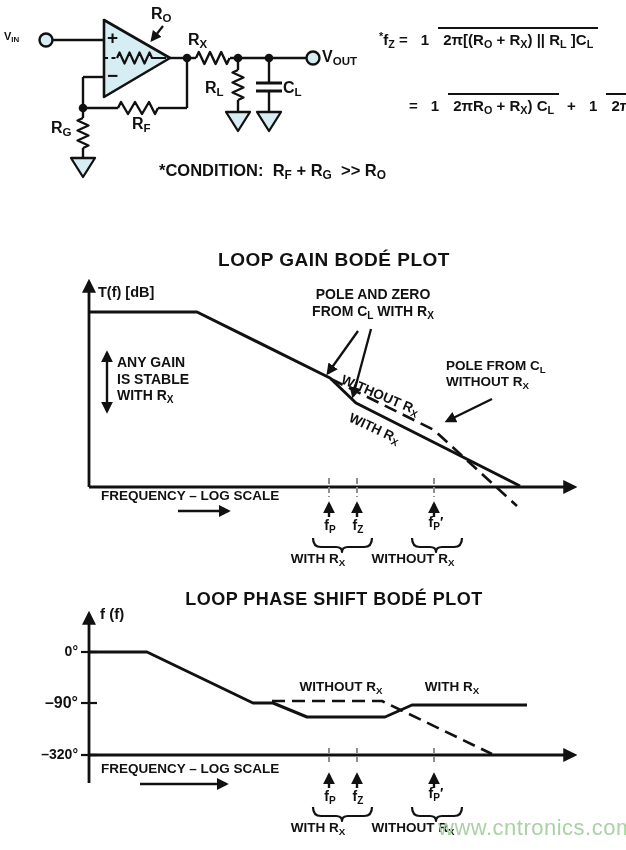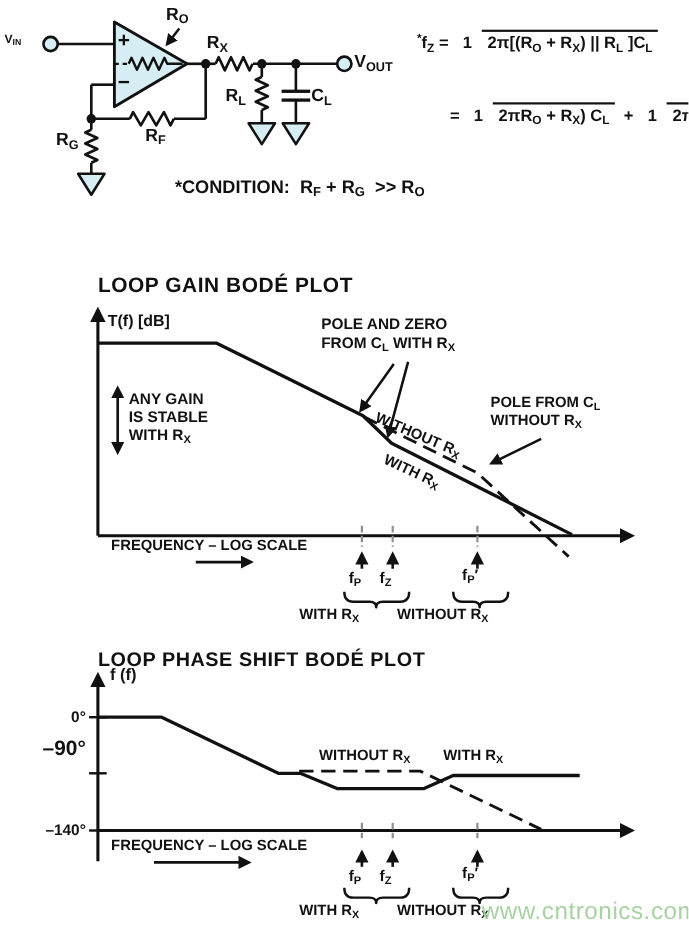--- a/index.html
+++ b/index.html
@@ -1,20 +1,20 @@
 <!DOCTYPE html>
 <html><head>
 <meta charset="utf-8">
 <style>
   html,body{margin:0;padding:0;background:#fff;}
   .canvas{position:relative;width:626px;height:850px;background:#ffffff;
           font-family:"Liberation Sans",sans-serif;color:#111;overflow:hidden;}
   svg.layer{position:absolute;left:0;top:0;}
   .lbl{position:absolute;font-weight:bold;line-height:1.18;white-space:nowrap;}
-  .c{text-align:left;}
+  .c{text-align:center;}
   .r{text-align:right;}
   sub{font-size:72%;vertical-align:-0.28em;line-height:0;}
   sup{font-size:72%;vertical-align:0.5em;line-height:0;}
   .eqrow{position:absolute;display:flex;gap:8px;
          font-weight:bold;font-size:15px;white-space:nowrap;}
   .frac{display:inline-block;text-align:center;vertical-align:middle;}
   .frac .num{padding:0 5px 1px;}
   .frac .den{border-top:2.2px solid #111;padding:2px 5px 0;}
   .rot{transform-origin:left top;}
   .wm{position:absolute;font-weight:normal;font-size:22px;letter-spacing:0.5px;
@@ -160,22 +160,22 @@
   <div class="lbl" style="left:101px;top:488px;font-size:13.5px">FREQUENCY – LOG SCALE</div>
   <div class="lbl c" style="left:317px;top:517px;width:26px;font-size:14px">f<sub>P</sub></div>
   <div class="lbl c" style="left:345px;top:517px;width:26px;font-size:14px">f<sub>Z</sub></div>
   <div class="lbl c" style="left:420px;top:514px;width:32px;font-size:14px">f<sub>P</sub>′</div>
   <div class="lbl c" style="left:272px;top:551px;width:92px;font-size:13.5px">WITH R<sub>X</sub></div>
   <div class="lbl c" style="left:361px;top:551px;width:104px;font-size:13.5px">WITHOUT R<sub>X</sub></div>
 
   <div class="lbl c" style="left:89px;top:589px;width:490px;font-size:18px;letter-spacing:.5px">LOOP PHASE SHIFT BODÉ PLOT</div>
   <div class="lbl" style="left:100px;top:605px;font-size:15px">f (f)</div>
   <div class="lbl r" style="left:20px;top:643px;width:58px;font-size:14px">0°</div>
-  <div class="lbl r" style="left:20px;top:670px;width:58px;font-size:19px">–90°</div>
-  <div class="lbl r" style="left:20px;top:746px;width:58px;font-size:14px">–140°</div>
+  <div class="lbl r" style="left:20px;top:694px;width:58px;font-size:16px">–90°</div>
+  <div class="lbl r" style="left:20px;top:746px;width:58px;font-size:14px">–320°</div>
   <div class="lbl c" style="left:290px;top:679px;width:102px;font-size:13.5px">WITHOUT R<sub>X</sub></div>
   <div class="lbl c" style="left:403px;top:679px;width:98px;font-size:13.5px">WITH R<sub>X</sub></div>
   <div class="lbl" style="left:101px;top:761px;font-size:13.5px">FREQUENCY – LOG SCALE</div>
   <div class="lbl c" style="left:317px;top:788px;width:26px;font-size:14px">f<sub>P</sub></div>
   <div class="lbl c" style="left:345px;top:788px;width:26px;font-size:14px">f<sub>Z</sub></div>
   <div class="lbl c" style="left:420px;top:785px;width:32px;font-size:14px">f<sub>P</sub>′</div>
   <div class="lbl c" style="left:272px;top:820px;width:92px;font-size:13.5px">WITH R<sub>X</sub></div>
   <div class="lbl c" style="left:361px;top:820px;width:104px;font-size:13.5px">WITHOUT R<sub>X</sub></div>
 
   <div class="wm" style="left:438px;top:815px">www.cntronics.com</div>

